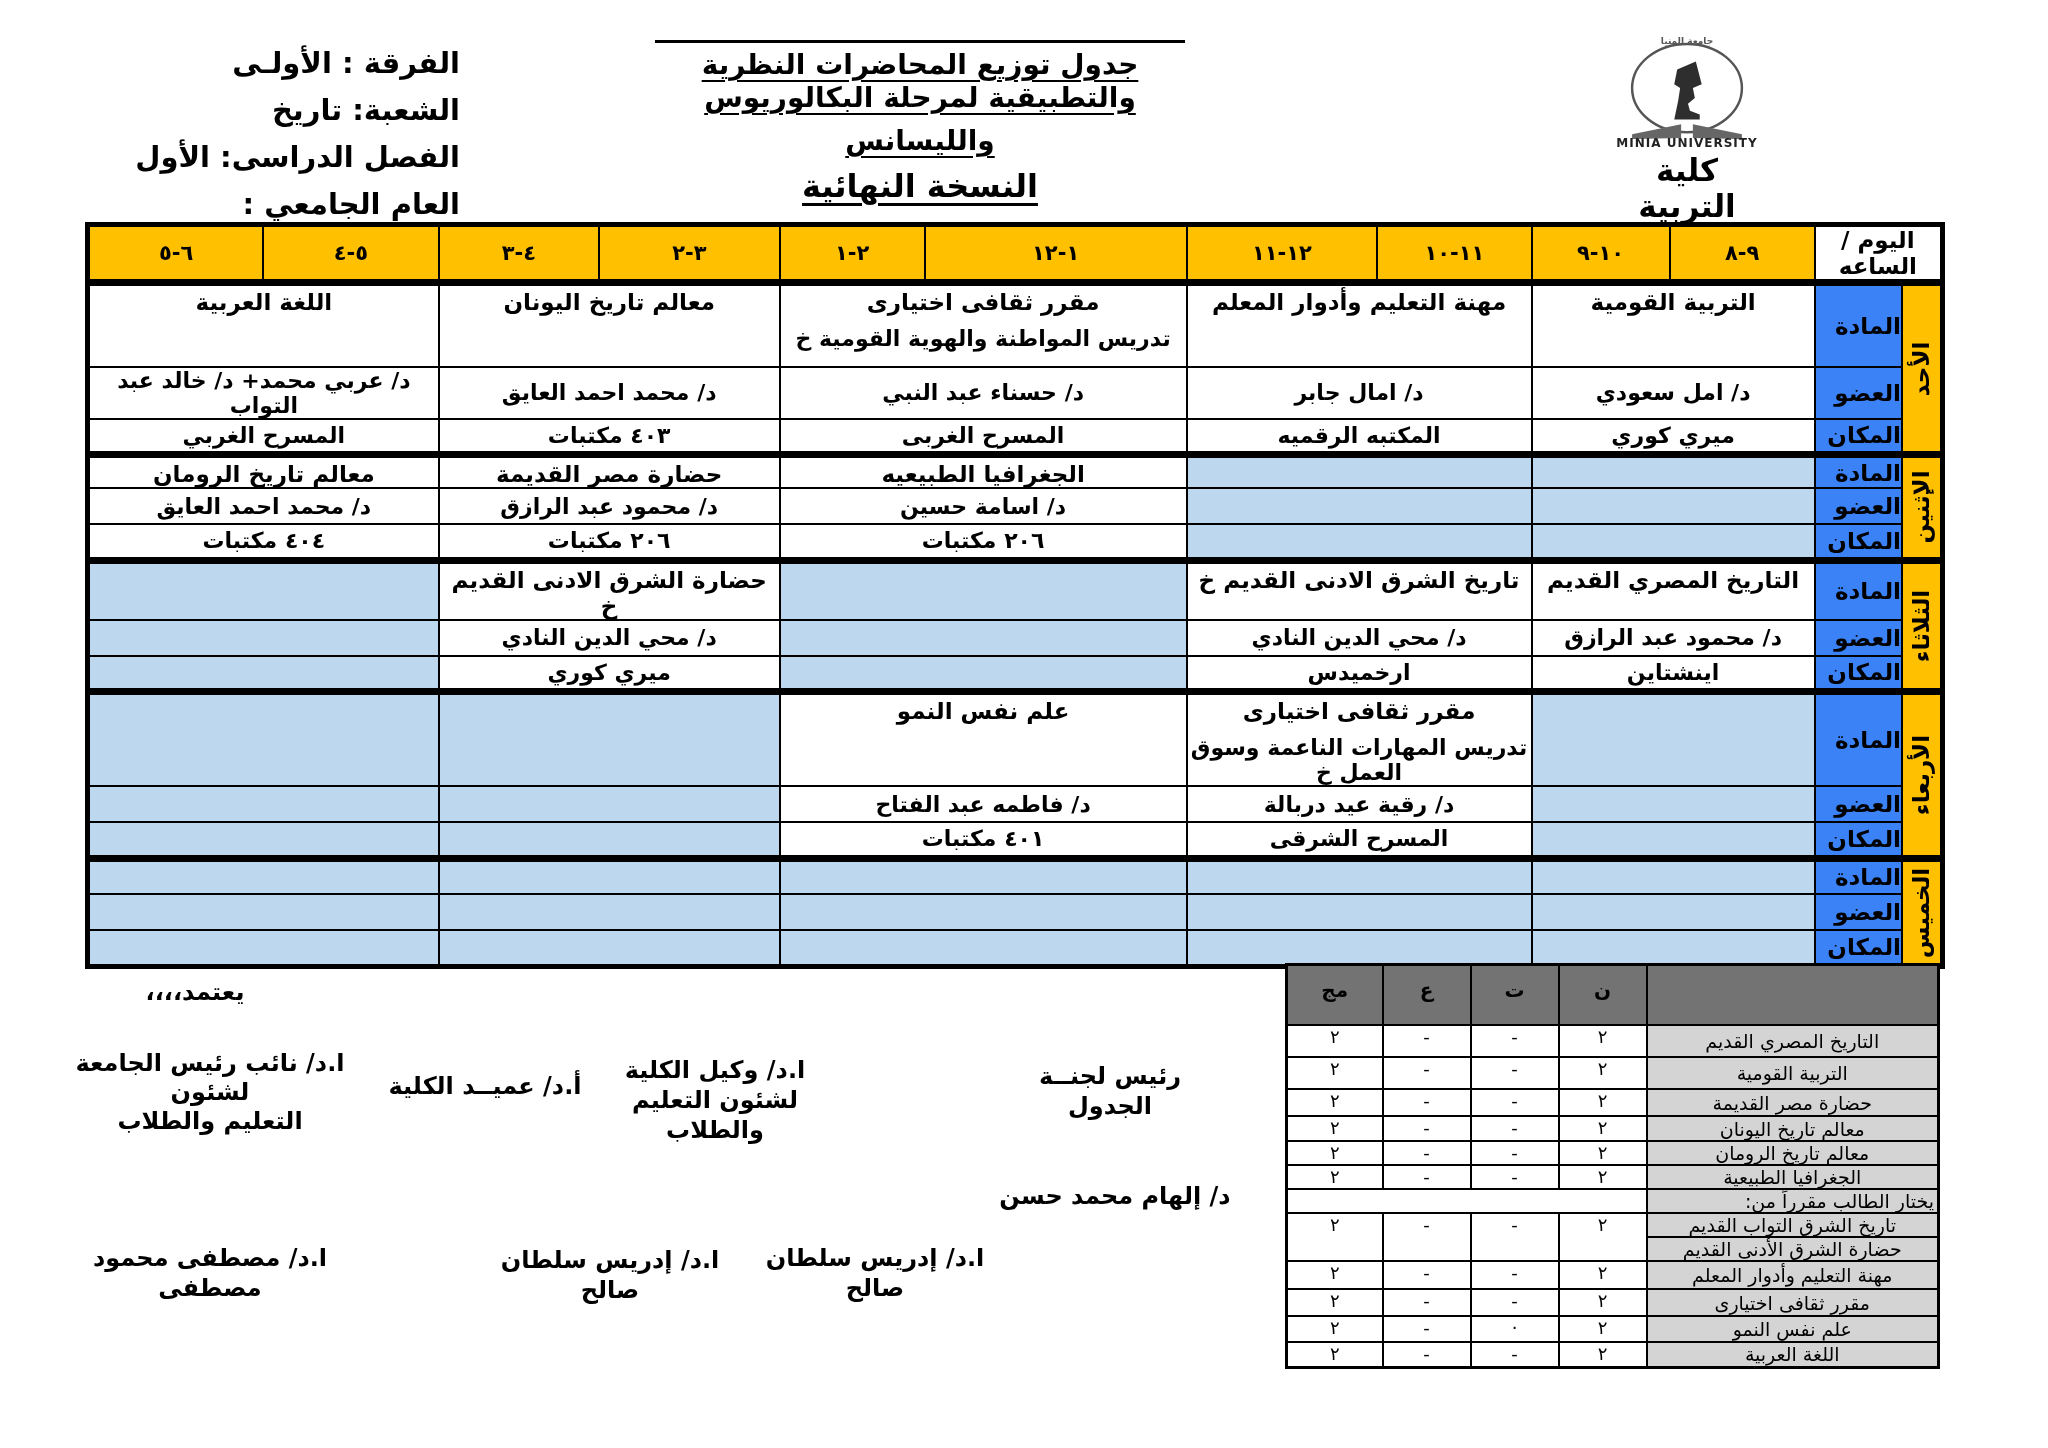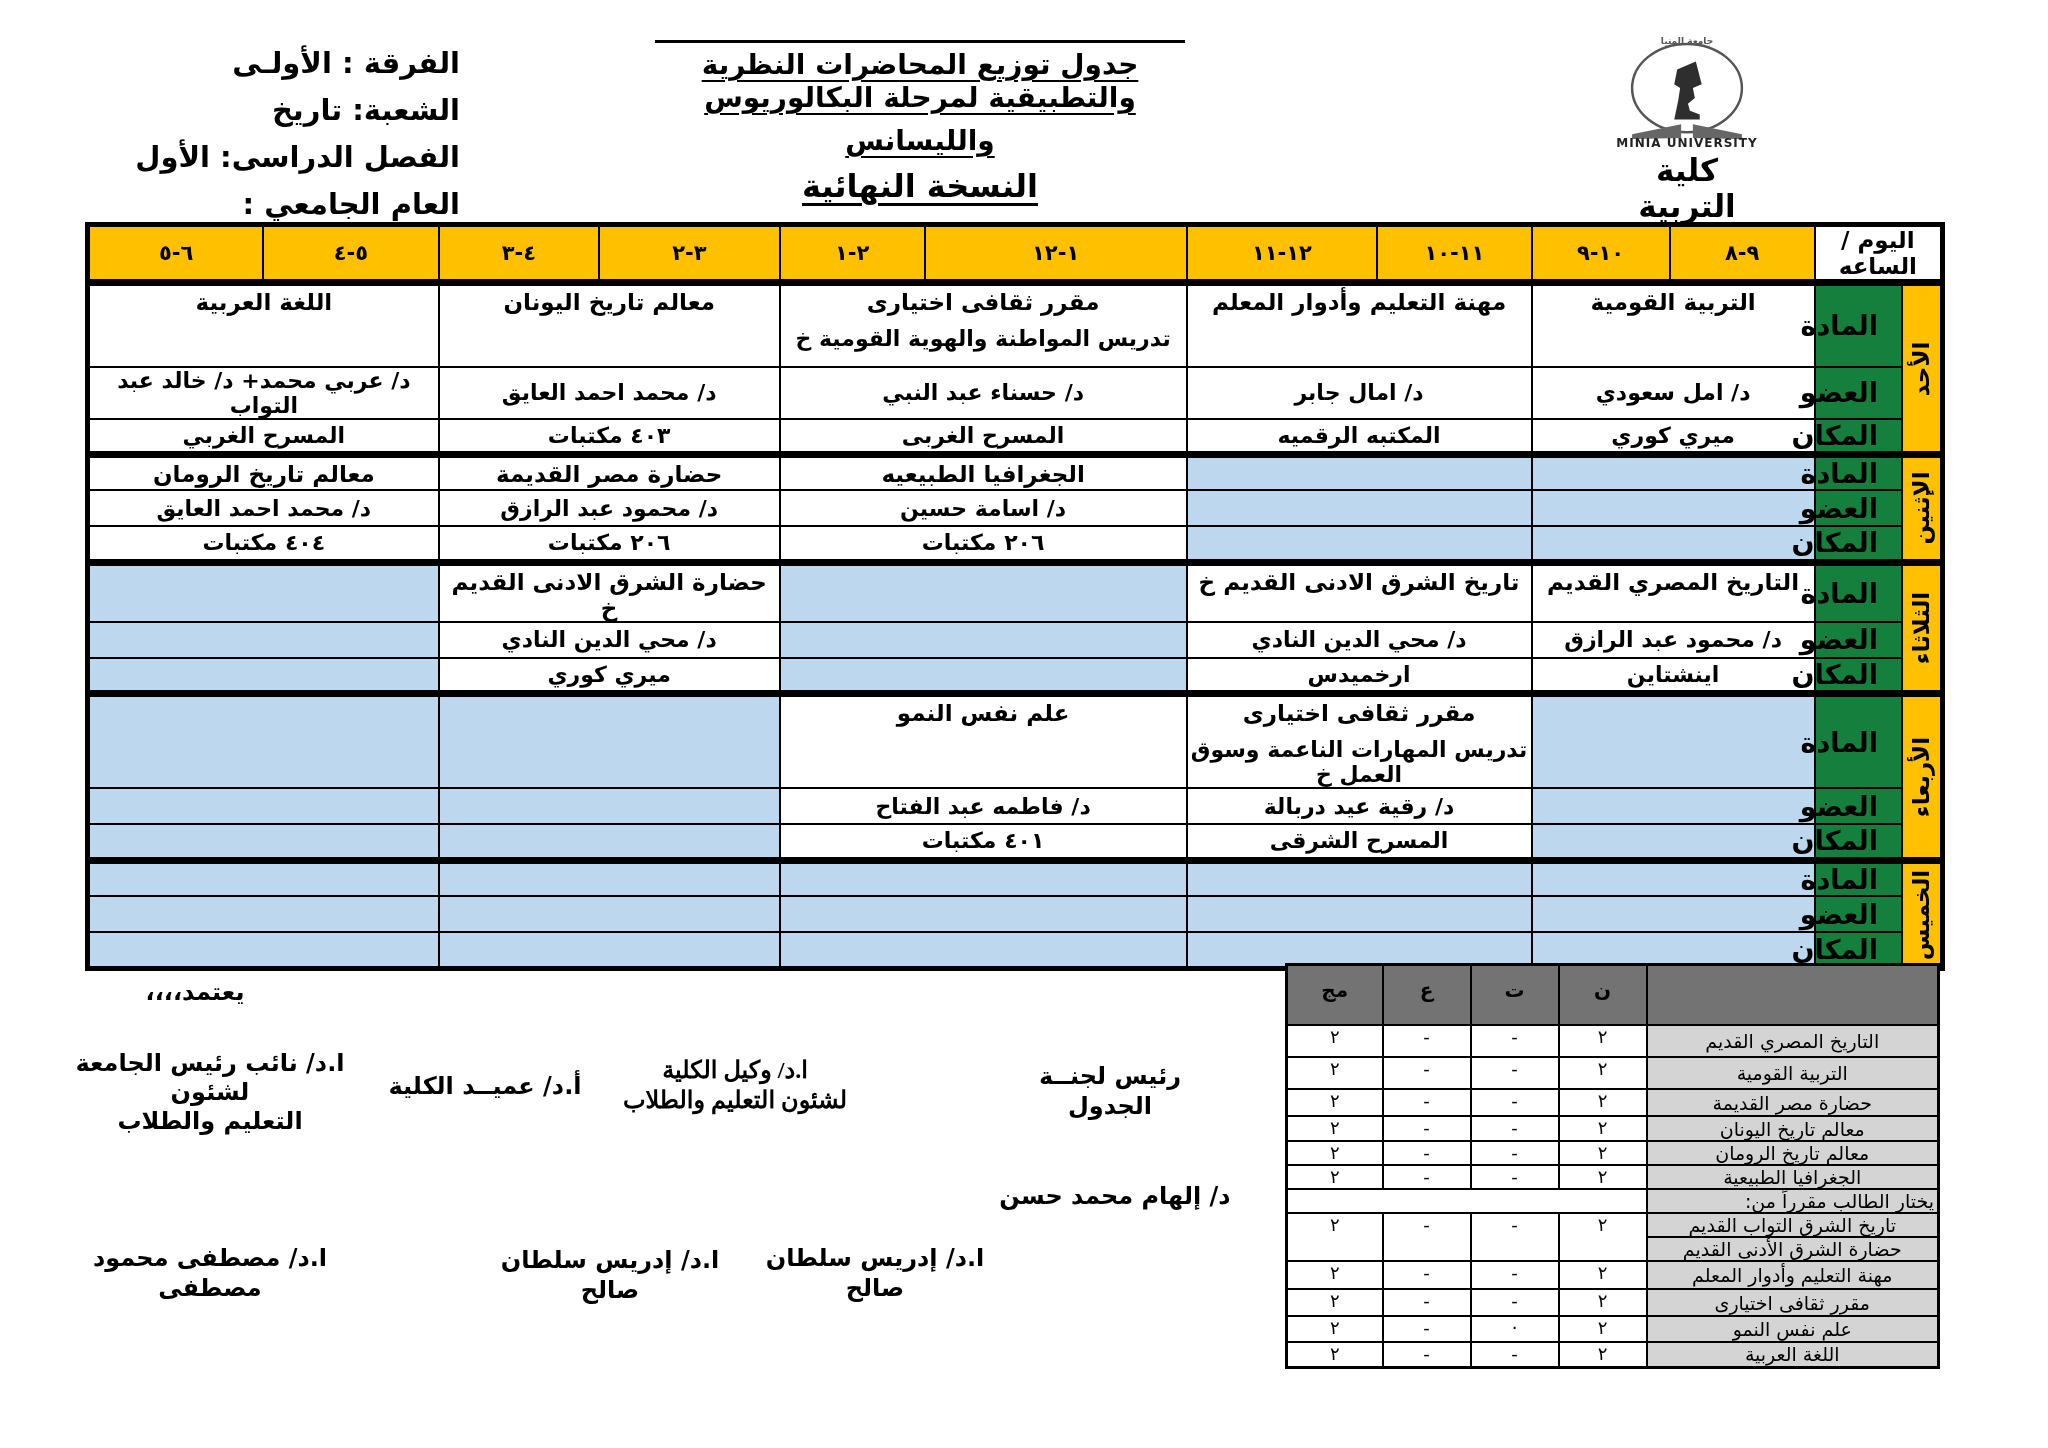--- a/index.html
+++ b/index.html
@@ -24,31 +24,31 @@
   table.tt{position:absolute;top:222px;left:85px;width:1860px;border-collapse:collapse;
            table-layout:fixed;direction:rtl;border:5px solid #000;}
   .tt th,.tt td{border:2px solid #000;padding:0;}
   .tt th{background:#FFC000;font-size:21px;height:36px;border-bottom:4px solid #0f766e;}
   .tt th.time{direction:ltr;}
   .tt th.corner{background:#ffffff;font-size:23px;direction:rtl;margin-left:20px;}
   .tt tr.dayfirst td{border-top:7px solid #000;}
   .tt td.daycell{background:#FFC000;position:relative;}
   .tt td.daycell .rot{position:absolute;top:50%;left:50%;white-space:nowrap;
         transform:translate(-50%,-50%) rotate(-90deg);font-size:23px;}
-  .tt td.lbl{background:#15803d;text-align:right;padding-left:2px;padding-right:23px;font-size:27px;}
+  .tt td.lbl{background:#3b82f6;text-align:right;padding-left:2px;padding-right:0;font-size:23px;}
   .tt td.sub{background:#fff;vertical-align:top;text-align:center;font-size:23px;padding-top:3px;}
   .tt td.sub .l2{margin-top:11px;font-size:22px;}
   .tt td.cell{background:#fff;text-align:center;font-size:22px;}
   .tt td.empty{background:#BDD7EE;}
 
   
   .sig{position:absolute;direction:rtl;text-align:center;font-size:24px;line-height:30px;margin-top:15px;}
   .approve{top:962px;left:140px;width:110px;}
   .role1{top:1046px;left:1000px;width:220px;}
-  .role2{top:1040px;left:605px;width:260px;font-family:Liberation Serif, serif;}
+  .role2{top:1040px;left:585px;width:260px;}
   .role3{top:1056px;left:375px;width:220px;}
   .role4{top:1034px;left:60px;width:300px;line-height:29px;}
   .name1{top:1166px;left:990px;width:250px;}
   .name2{top:1228px;left:745px;width:260px;}
   .name3{top:1230px;left:480px;width:260px;}
   .name4{top:1228px;left:60px;width:300px;}
 
   
   table.ct{position:absolute;top:963px;left:1285px;width:652px;border-collapse:collapse;
            table-layout:fixed;direction:rtl;border:3px solid #000;}

